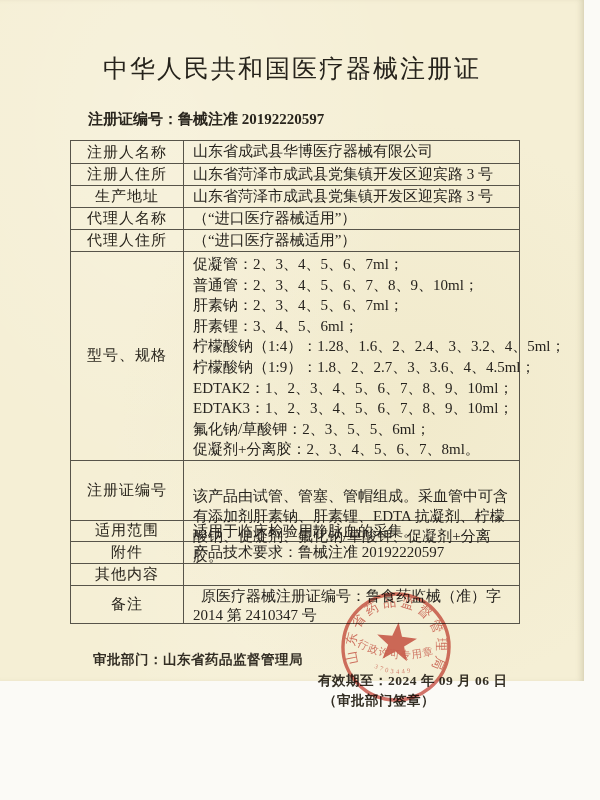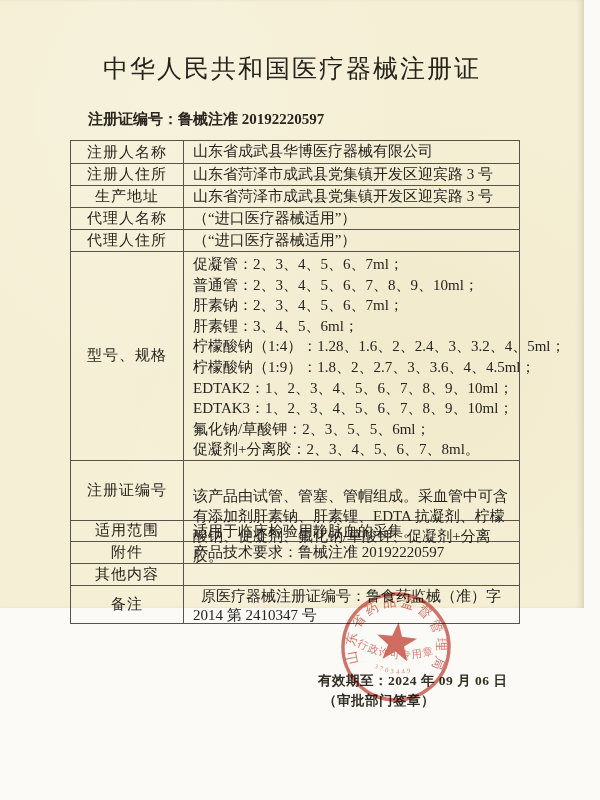--- a/index.html
+++ b/index.html
@@ -5,21 +5,21 @@
   * { margin:0; padding:0; box-sizing:border-box; }
   html,body { width:600px; height:800px; }
   body{
     position:relative;
     background:#fbfaf6;
     font-family:"Liberation Serif", serif;
     color:#29251d;
     overflow:hidden;
   }
   .paper{
-    position:absolute; left:0; top:0; width:584px; height:608px;
+    position:absolute; left:0; top:0; width:584px; height:681px;
     background:
       radial-gradient(ellipse at 28% 18%, rgba(255,255,255,.18), transparent 45%),
       radial-gradient(ellipse at 70% 60%, rgba(222,210,160,.18), transparent 50%),
       radial-gradient(ellipse at 45% 85%, rgba(255,255,255,.12), transparent 40%),
       #f5efd5;
     border-right:1px solid #ded7ba;
     box-shadow: inset -4px 0 6px -3px rgba(120,110,70,.25);
   }
   .title{
     position:absolute; left:0; top:52px; width:584px;
@@ -131,20 +131,21 @@
       <div class="val"></div>
     </div>
 
     <div class="trow remark">
       <div class="lab">备注</div>
       <div class="val">原医疗器械注册证编号：鲁食药监械（准）字 2014 第 2410347 号</div>
     </div>
 
   </div>
 
+  <div class="footer-line f-dept">审批部门：山东省药品监督管理局</div>
   <div class="footer-line f-valid">有效期至：2024 年 09 月 06 日</div>
   <div class="footer-line f-sign">（审批部门签章）</div>
 
   <svg class="seal" viewBox="0 0 124 126" xmlns="http://www.w3.org/2000/svg">
     <defs>
       <path id="topArc" d="M 28.4,86.4 A 41,41 0 1 1 95.6,86.5" fill="none"></path>
       <path id="innerArc" d="M 24,66 Q 62,82 100,66" fill="none"></path>
       <path id="numArc" d="M 38,84 Q 62,95 86,84" fill="none"></path>
     </defs>
     <circle cx="62" cy="63" r="53" fill="none" stroke="#c7453b" stroke-width="3.4" opacity="0.92"></circle>

